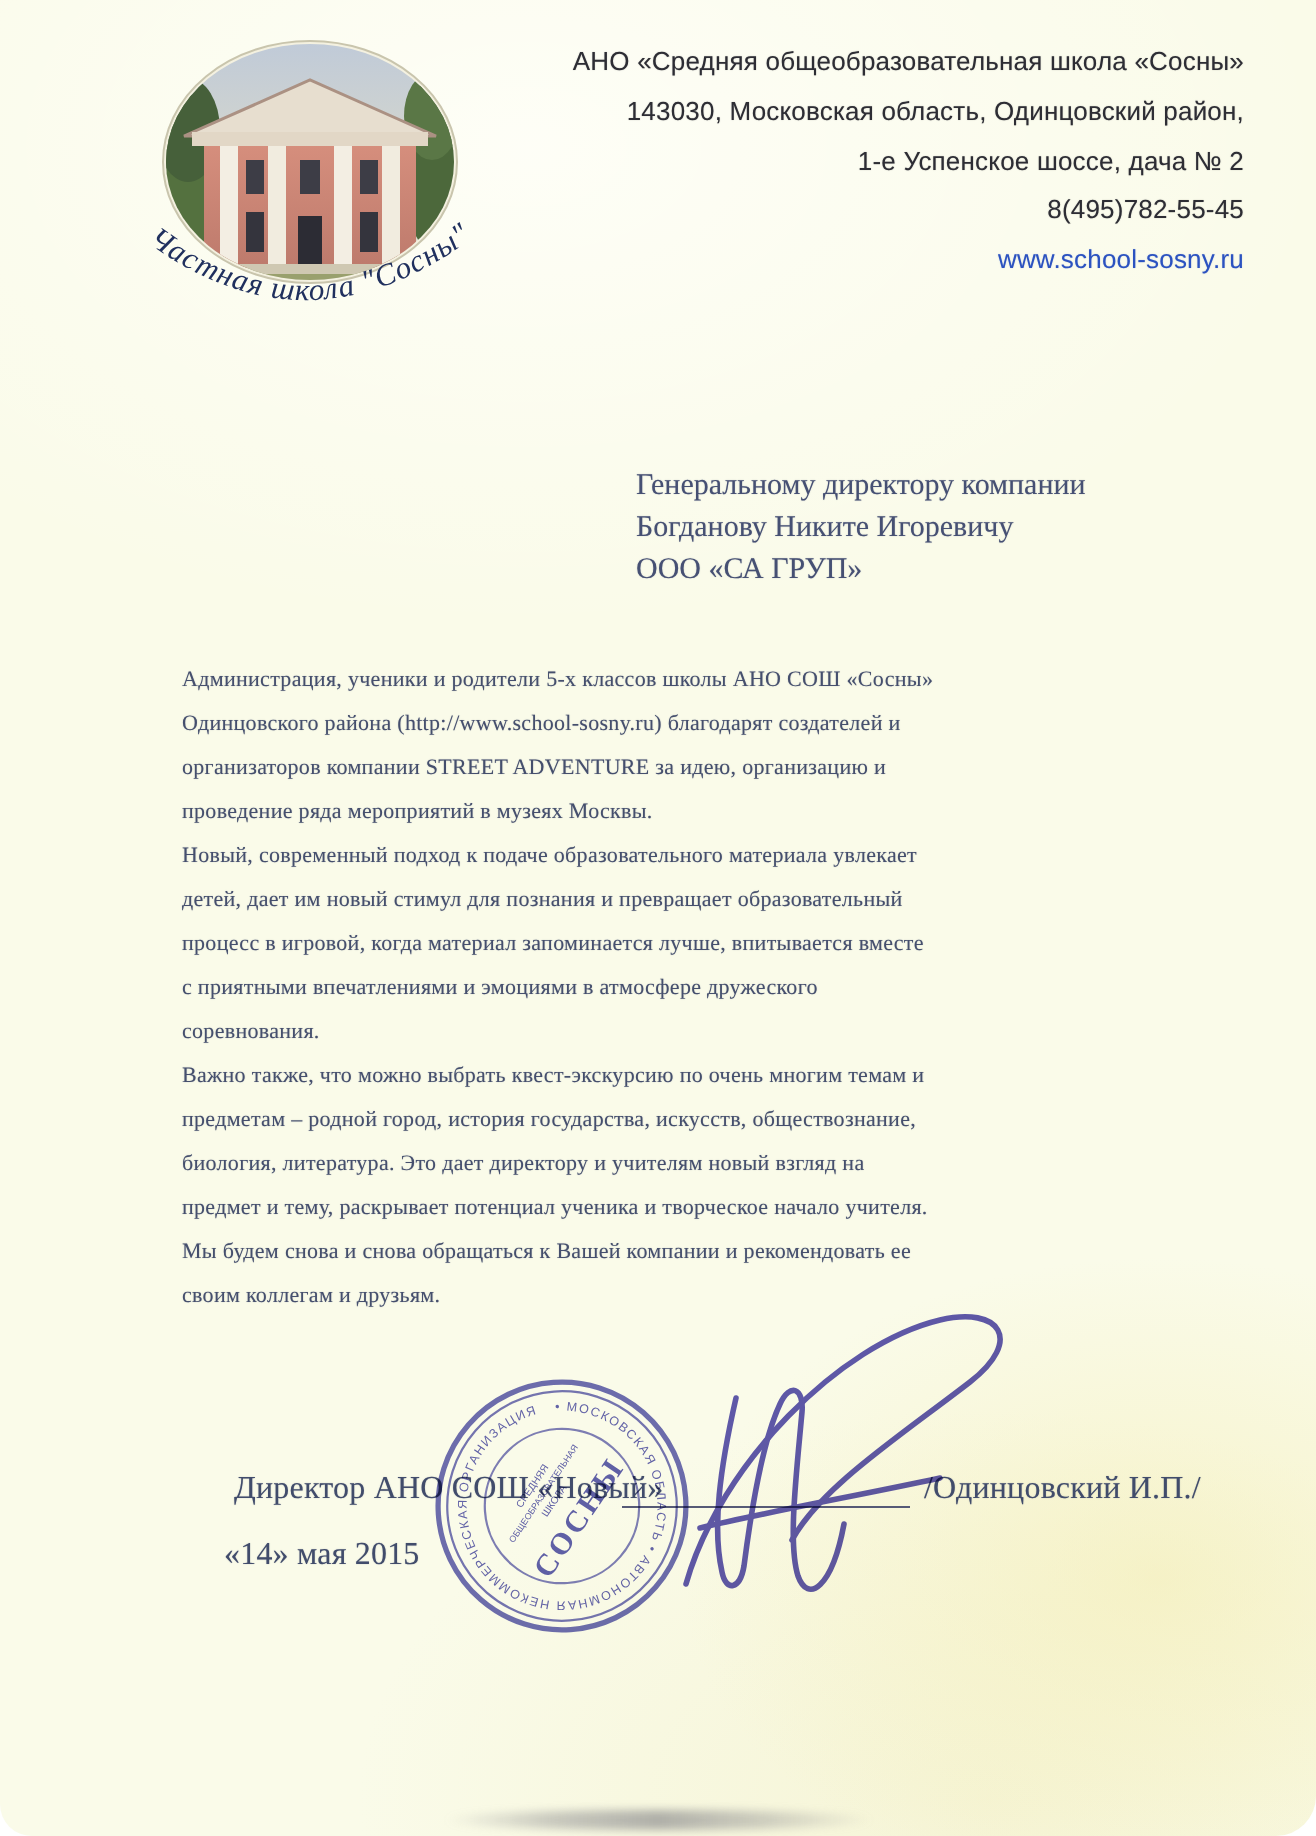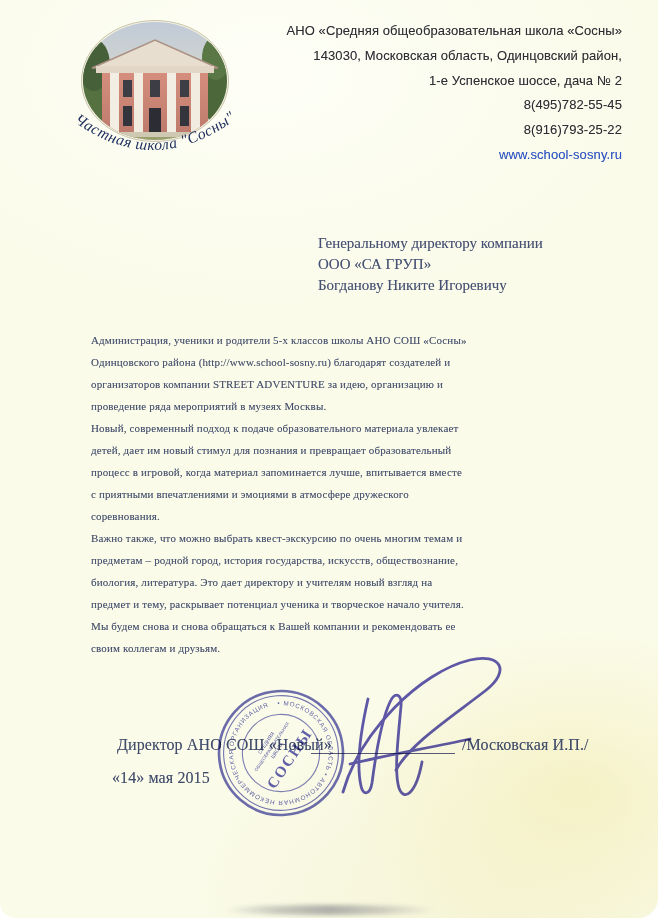--- a/index.html
+++ b/index.html
@@ -114,28 +114,27 @@
     <text font-family="'Liberation Serif',serif" font-style="italic" font-size="15.5" fill="#20305e" letter-spacing="0.6">
       <textPath href="#capArc" startOffset="2">Частная школа "Сосны"</textPath>
     </text>
   </svg>
 
   <div class="header-right">
     <div>АНО «Средняя общеобразовательная школа «Сосны»</div>
     <div>143030, Московская область, Одинцовский район,</div>
     <div>1-е Успенское шоссе, дача № 2</div>
     <div>8(495)782-55-45</div>
-    <div>8(916)793-25-22</div>
     <span class="link">www.school-sosny.ru</span>
   </div>
 
   <div class="recipient">
     <div>Генеральному директору компании</div>
+    <div>Богданову Никите Игоревичу</div>
     <div>ООО «СА ГРУП»</div>
-    <div>Богданову Никите Игоревичу</div>
   </div>
 
   <div class="letter-body">
     <p>Администрация, ученики и родители 5-х классов школы АНО СОШ «Сосны»
 Одинцовского района (http://www.school-sosny.ru) благодарят создателей и
 организаторов компании STREET ADVENTURE за идею, организацию и
 проведение ряда мероприятий в музеях Москвы.</p>
     <p>Новый, современный подход к подаче образовательного материала увлекает
 детей, дает им новый стимул для познания и превращает образовательный
 процесс в игровой, когда материал запоминается лучше, впитывается вместе
@@ -144,21 +143,21 @@
     <p>Важно также, что можно выбрать квест-экскурсию по очень многим темам и
 предметам – родной город, история государства, искусств, обществознание,
 биология, литература. Это дает директору и учителям новый взгляд на
 предмет и тему, раскрывает потенциал ученика и творческое начало учителя.</p>
     <p>Мы будем снова и снова обращаться к Вашей компании и рекомендовать ее
 своим коллегам и друзьям.</p>
   </div>
 
   <div class="sig-text sig-role">Директор АНО СОШ «Новый»</div>
   <div class="sig-line"></div>
-  <div class="sig-text sig-name">/Московская И.П./</div>
+  <div class="sig-text sig-name">/Одинцовский И.П./</div>
   <div class="sig-text sig-date">«14» мая 2015</div>
 
   <svg class="stamp" viewBox="0 0 128 128">
     <g fill="none" stroke="#4545a8">
       <circle cx="64" cy="64" r="61" stroke-width="2.6" opacity="0.85"></circle>
       <circle cx="64" cy="64" r="56.5" stroke-width="1.1" opacity="0.8"></circle>
       <circle cx="64" cy="64" r="38" stroke-width="1.1" opacity="0.75"></circle>
     </g>
     <defs>
         <path id="ringPath" d="M 64,17 A 47,47 0 1 1 63.99,17"></path>

